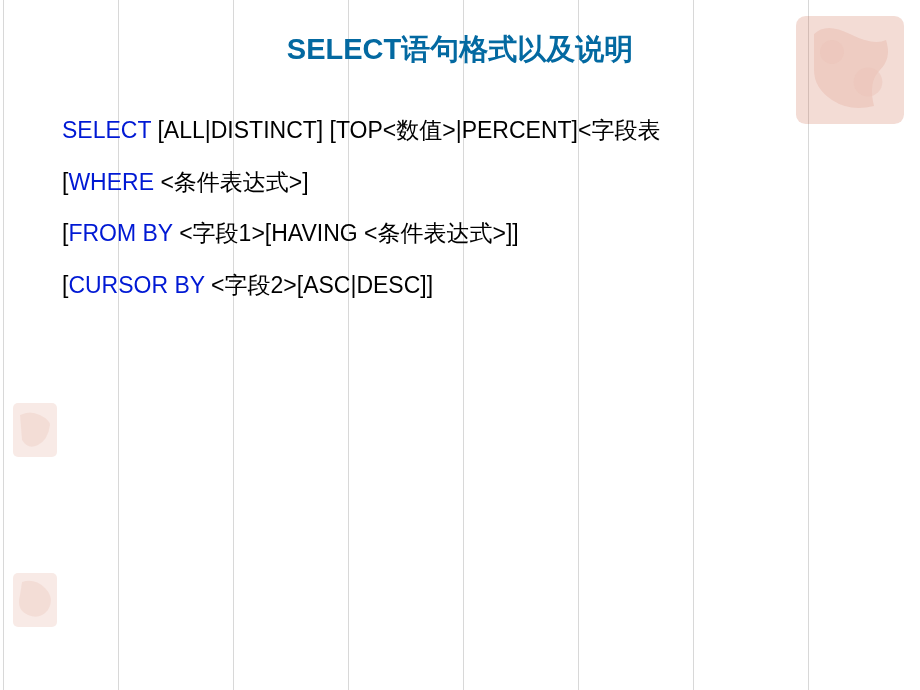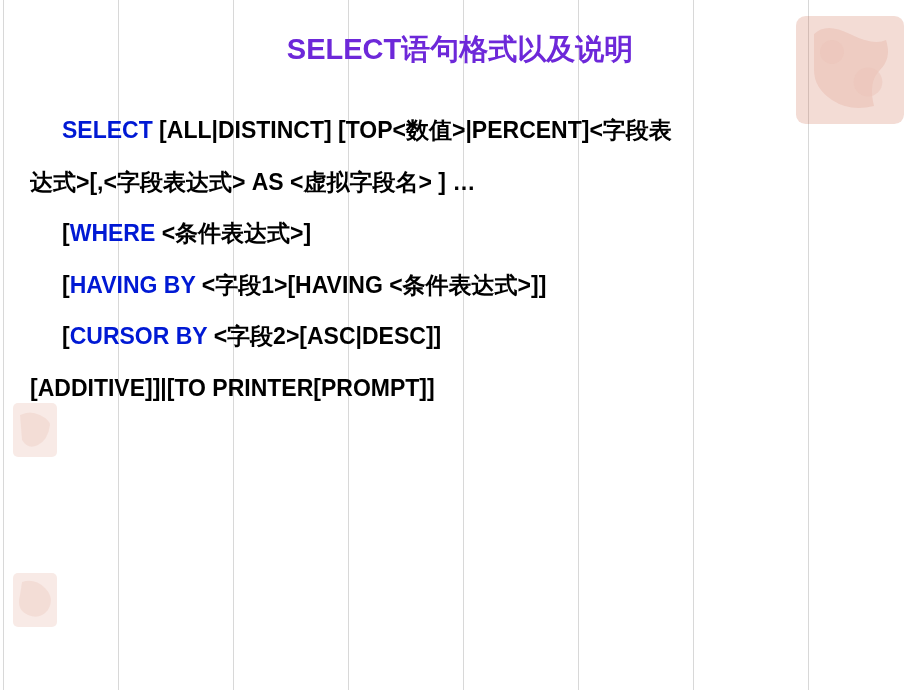--- a/index.html
+++ b/index.html
@@ -61,31 +61,31 @@
     .seal-shape {
       fill: #c85a3a;
     }
     .content {
       position: relative;
       padding: 30px 30px 30px 30px;
       z-index: 2;
     }
     .title {
       text-align: center;
-      color: #6d28d9;
+      color: #0369a1;
       font-size: 29px;
       font-weight: bold;
       margin-bottom: 35px;
       font-family: "SimHei", "Microsoft YaHei", sans-serif;
     }
     .syntax-block {
       font-size: 23px;
       line-height: 2.24;
       color: #000000;
-      font-weight: bold;
+      font-weight: normal;
       font-family: Arial, "Microsoft YaHei", sans-serif;
     }
     .line {
       display: block;
     }
     .indent {
       padding-left: 32px;
     }
     .kw {
       color: #0019d4;
@@ -116,29 +116,23 @@
   <path class="seal-shape" d="M12,12 Q25,8 35,18 T38,40 Q30,50 18,45 T10,25 Z" opacity="0.6"></path>
 </svg>
 
 <div class="content">
   <h1 class="title">SELECT语句格式以及说明</h1>
 
   <div class="syntax-block">
     <span class="line indent">
       <span class="kw">SELECT</span><span class="normal"> [ALL|DISTINCT] [TOP&lt;数值&gt;|PERCENT]&lt;字段表</span>
     </span>
-    <span class="line">
-      <span class="normal">达式&gt;[,&lt;字段表达式&gt; AS &lt;虚拟字段名&gt; ] …</span>
-    </span>
     <span class="line indent">
       <span class="normal">[</span><span class="kw">WHERE</span><span class="normal"> &lt;条件表达式&gt;]</span>
     </span>
     <span class="line indent">
-      <span class="normal">[</span><span class="kw">HAVING BY</span><span class="normal"> &lt;字段1&gt;[HAVING &lt;条件表达式&gt;]]</span>
+      <span class="normal">[</span><span class="kw">FROM BY</span><span class="normal"> &lt;字段1&gt;[HAVING &lt;条件表达式&gt;]]</span>
     </span>
     <span class="line indent">
       <span class="normal">[</span><span class="kw">CURSOR BY</span><span class="normal"> &lt;字段2&gt;[ASC|DESC]]</span>
-    </span>
-    <span class="line">
-      <span class="normal">[ADDITIVE]]|[TO PRINTER[PROMPT]]</span>
     </span>
   </div>
 </div>
 
 </body></html>

